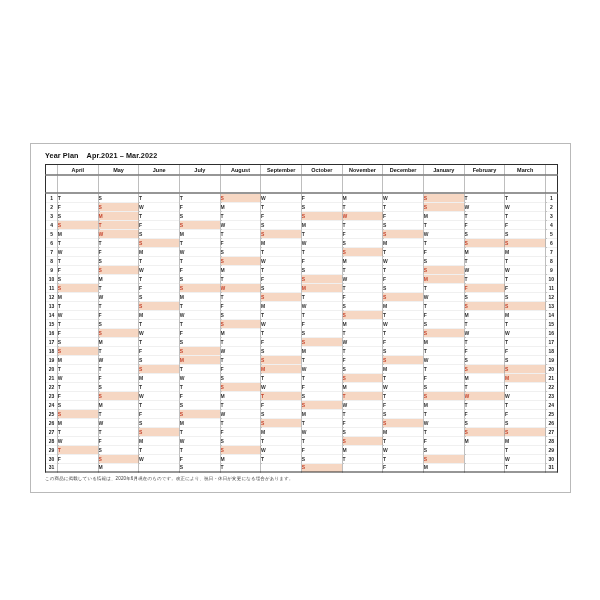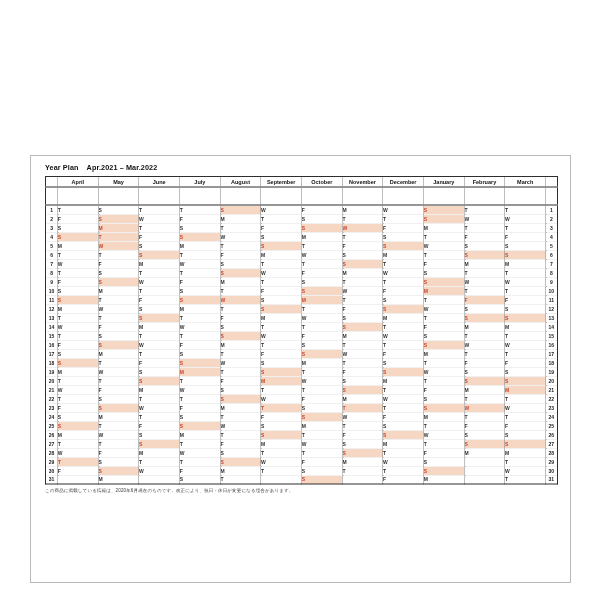--- a/index.html
+++ b/index.html
@@ -11,23 +11,23 @@
   .stage {
     position: relative;
     width: 600px;
     height: 600px;
     background: #ffffff;
     overflow: hidden;
   }
   .sheet {
     position: absolute;
     left: 30px;
-    top: 155px;
+    top: 143px;
     width: 541px;
-    height: 428px;
+    height: 350px;
     background: #ffffff;
     border: 1px solid var(--sheet-border, #b9b9b9);
     box-sizing: border-box;
     overflow: hidden;
   }
   
   .inner {
     position: absolute;
     left: 0; top: 0;
     width: 1082px;

